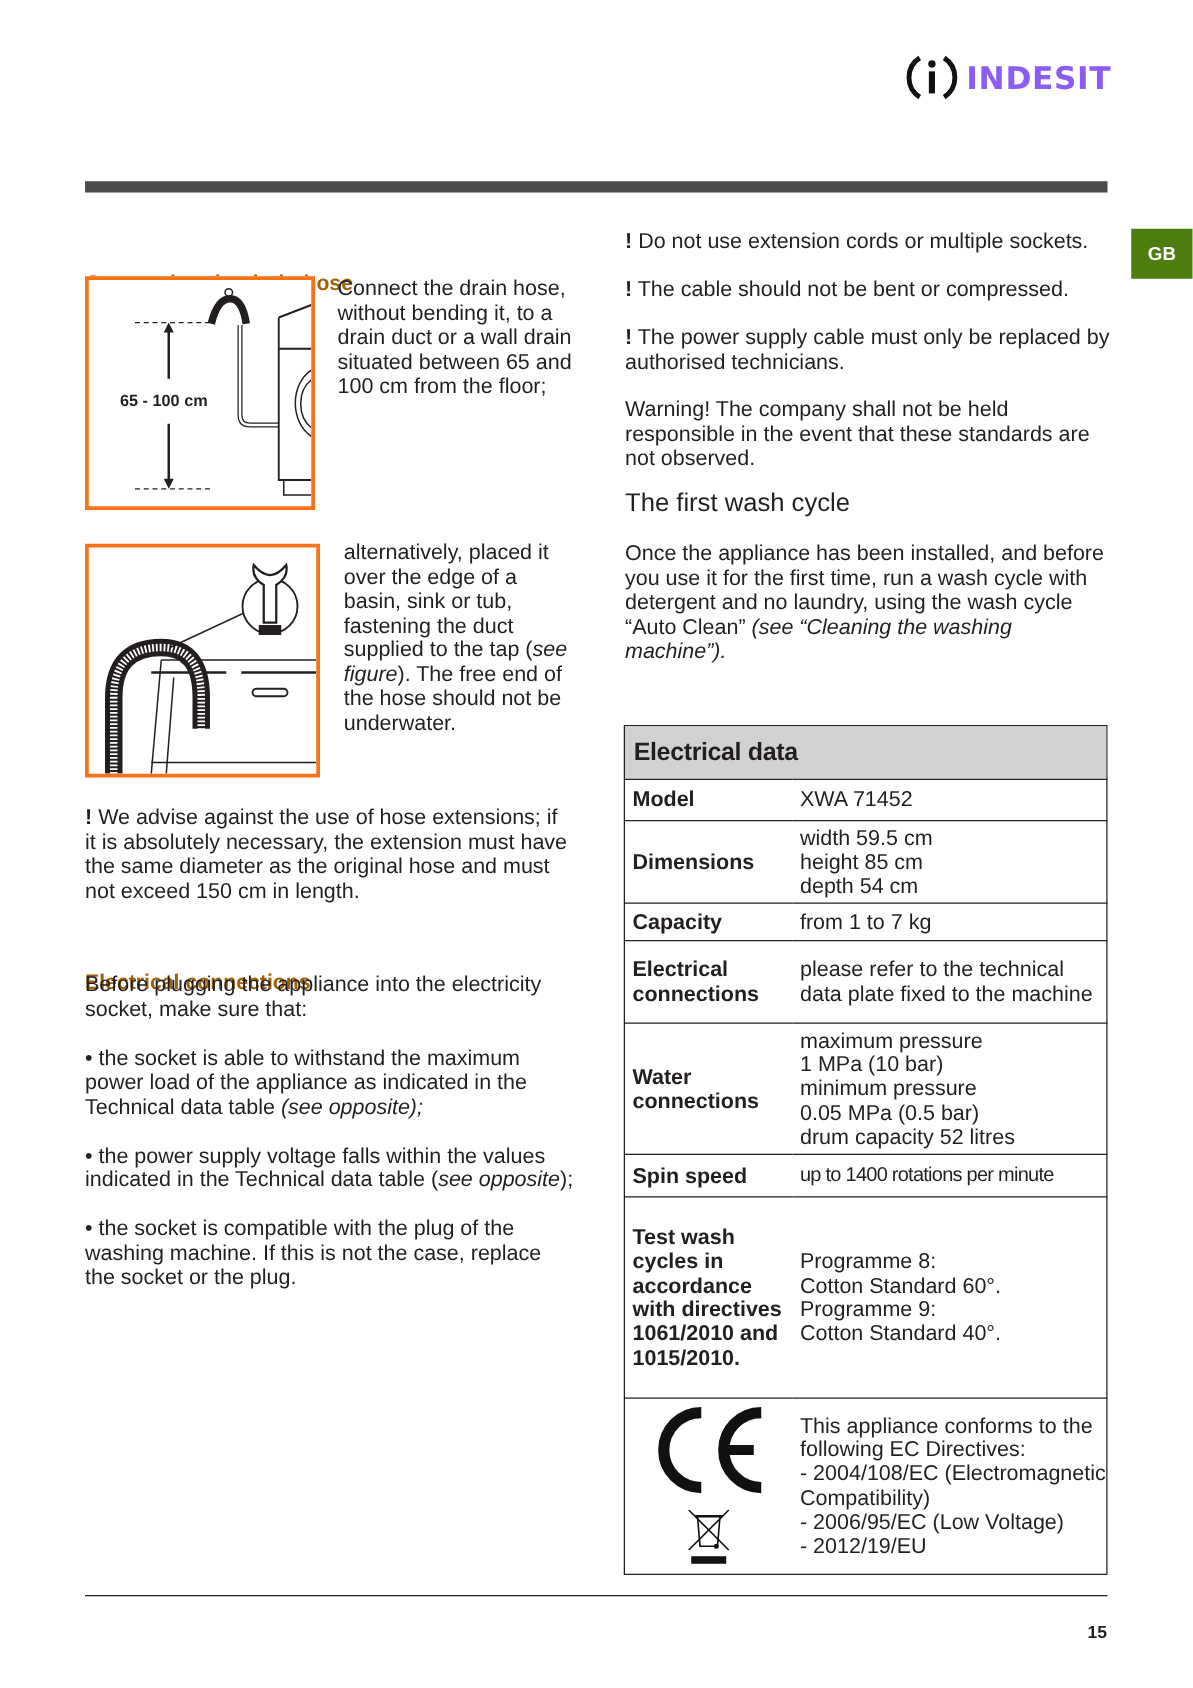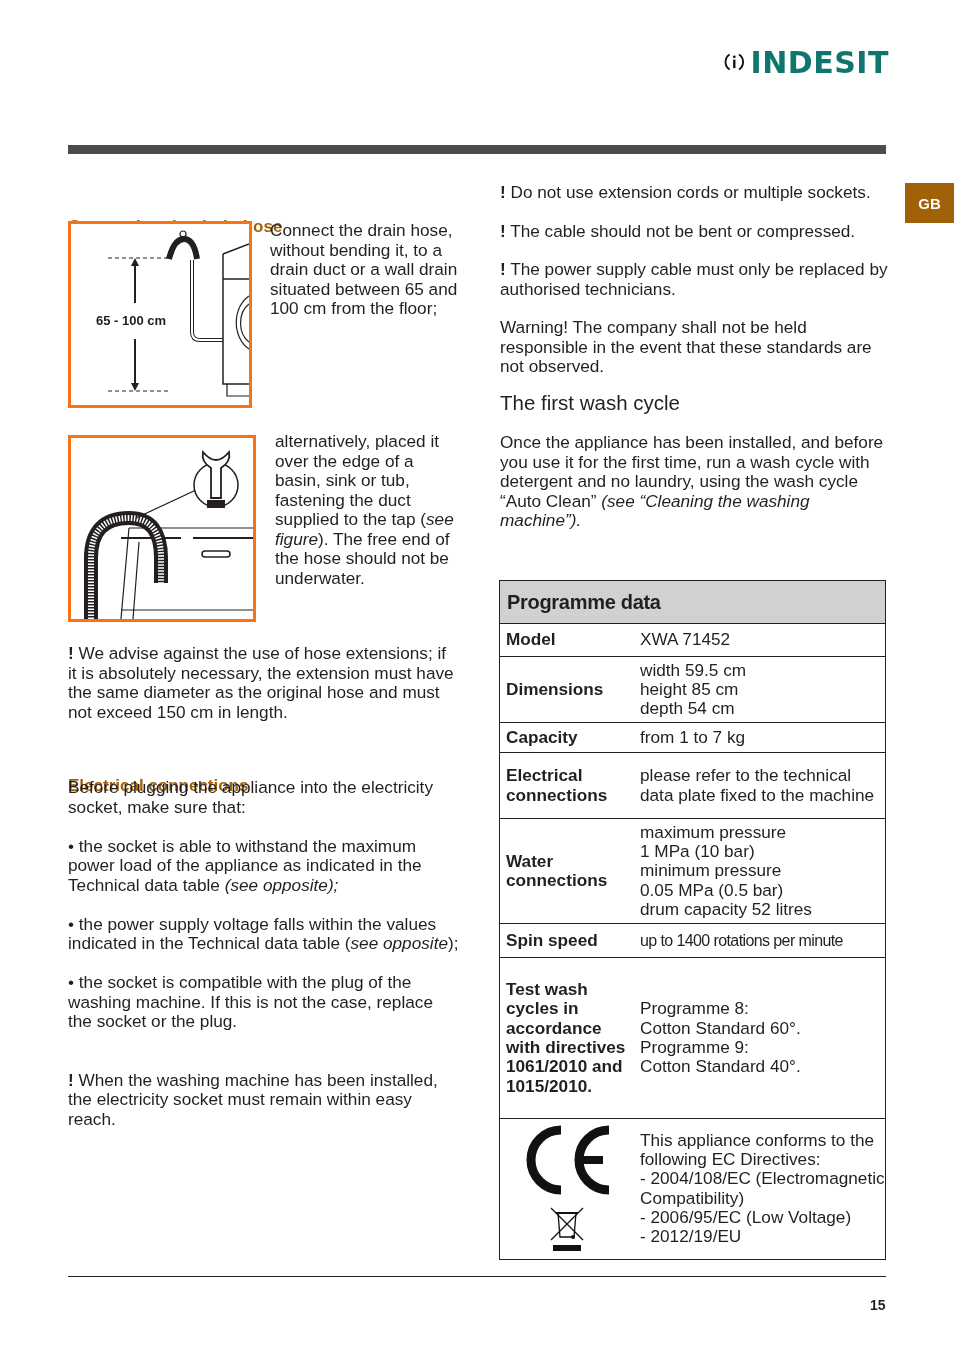--- a/index.html
+++ b/index.html
@@ -1,22 +1,22 @@
 <!DOCTYPE html>
 <html><head>
 <meta charset="utf-8">
 <style>
   html, body { margin: 0; padding: 0; background: #ffffff; }
   body { width: 954px; height: 1350px; position: relative; overflow: hidden;
          font-family: "Liberation Sans", sans-serif; color: #231f20; }
   .abs { position: absolute; }
   .logo { left: 724px; top: 40px; width: 165px; height: 44px; display: flex; align-items: center; }
-  .logo-text { font-family: "DejaVu Sans", sans-serif; font-weight: bold; font-size: 30px; letter-spacing: 0.5px; margin-left: 6px; color: #0f766e; }
+  .logo-text { font-family: "DejaVu Sans", sans-serif; font-weight: bold; font-size: 25px; letter-spacing: 0.5px; margin-left: 6px; color: #8b5cf6; }
   .topbar { left: 68px; top: 145px; width: 818px; height: 9px; background: #4d4b4c; }
-  .gb-tab { left: 905px; top: 183px; width: 49px; height: 40px; background: #a16207; color: #fff;
+  .gb-tab { left: 905px; top: 183px; width: 49px; height: 40px; background: #4d7c0f; color: #fff;
             font-weight: bold; font-size: 15px; display: flex; align-items: center; justify-content: center; }
   .h-sec { font-weight: bold; font-size: 17px; color: #a16207; margin-top: 36px; }
   .body-txt { font-size: 17.2px; line-height: 19.5px; color: #231f20; }
   .body-txt i { font-style: italic; }
   .excl { font-weight: bold; }
   .fig { border: 3px solid #f97316; background: #fff; box-sizing: border-box; overflow: hidden; }
   .h-big { font-weight: normal; font-size: 20.5px; color: #231f20; }
   table.tech { border-collapse: collapse; width: 386px; }
   table.tech td { border-top: 1.5px solid #231f20; padding: 0 0 0 6px; vertical-align: middle; }
   .tech-wrap { left: 499px; top: 580px; width: 387px; border: 1.5px solid #231f20; box-sizing: border-box; }
@@ -97,40 +97,39 @@
 <div class="abs body-txt" style="left:68px; top:778px; width:392px;">
   <div>Before plugging the appliance into the electricity socket, make sure that:</div>
   <div style="height:19.5px"></div>
   <div><span>• the socket is able to withstand the maximum power load of the appliance as indicated in the Technical data table </span><i>(see opposite);</i></div>
   <div style="height:19.5px"></div>
   <div><span>• the power supply voltage falls within the values indicated in the Technical data table (</span><i>see opposite</i><span>);</span></div>
   <div style="height:19.5px"></div>
   <div>• the socket is compatible with the plug of the washing machine. If this is not the case, replace the socket or the plug.</div>
   <div style="height:19.5px"></div>
   <div style="height:19.5px"></div>
-  <div><span class="excl">!</span><span> When the washing machine has been installed, the electricity socket must remain within easy reach.</span></div>
 </div>
 
 <div class="abs body-txt" style="left:500px; top:183px; width:395px;">
   <div><span class="excl">!</span><span> Do not use extension cords or multiple sockets.</span></div>
   <div style="height:19px"></div>
   <div><span class="excl">!</span><span> The cable should not be bent or compressed.</span></div>
   <div style="height:19px"></div>
   <div><span class="excl">!</span><span> The power supply cable must only be replaced by authorised technicians.</span></div>
   <div style="height:19px"></div>
   <div>Warning! The company shall not be held responsible in the event that these standards are not observed.</div>
 </div>
 
 <div class="abs h-big" style="left:500px; top:391px;">The first wash cycle</div>
 <div class="abs body-txt" style="left:500px; top:433px; width:390px;">
   <span>Once the appliance has been installed, and before you use it for the first time, run a wash cycle with detergent and no laundry, using the wash cycle “Auto Clean” </span><i>(see “Cleaning the washing machine”).</i>
 </div>
 
 <div class="abs tech-wrap">
-  <div class="tech-head">Programme data</div>
+  <div class="tech-head">Electrical data</div>
   <table class="tech">
     <tbody>
         <tr style="height:33px">
       <td class="lbl">Model</td>
       <td class="val">XWA 71452</td>
     </tr>
     <tr style="height:66px">
       <td class="lbl">Dimensions</td>
       <td class="val">
         <div>width 59.5 cm</div>

